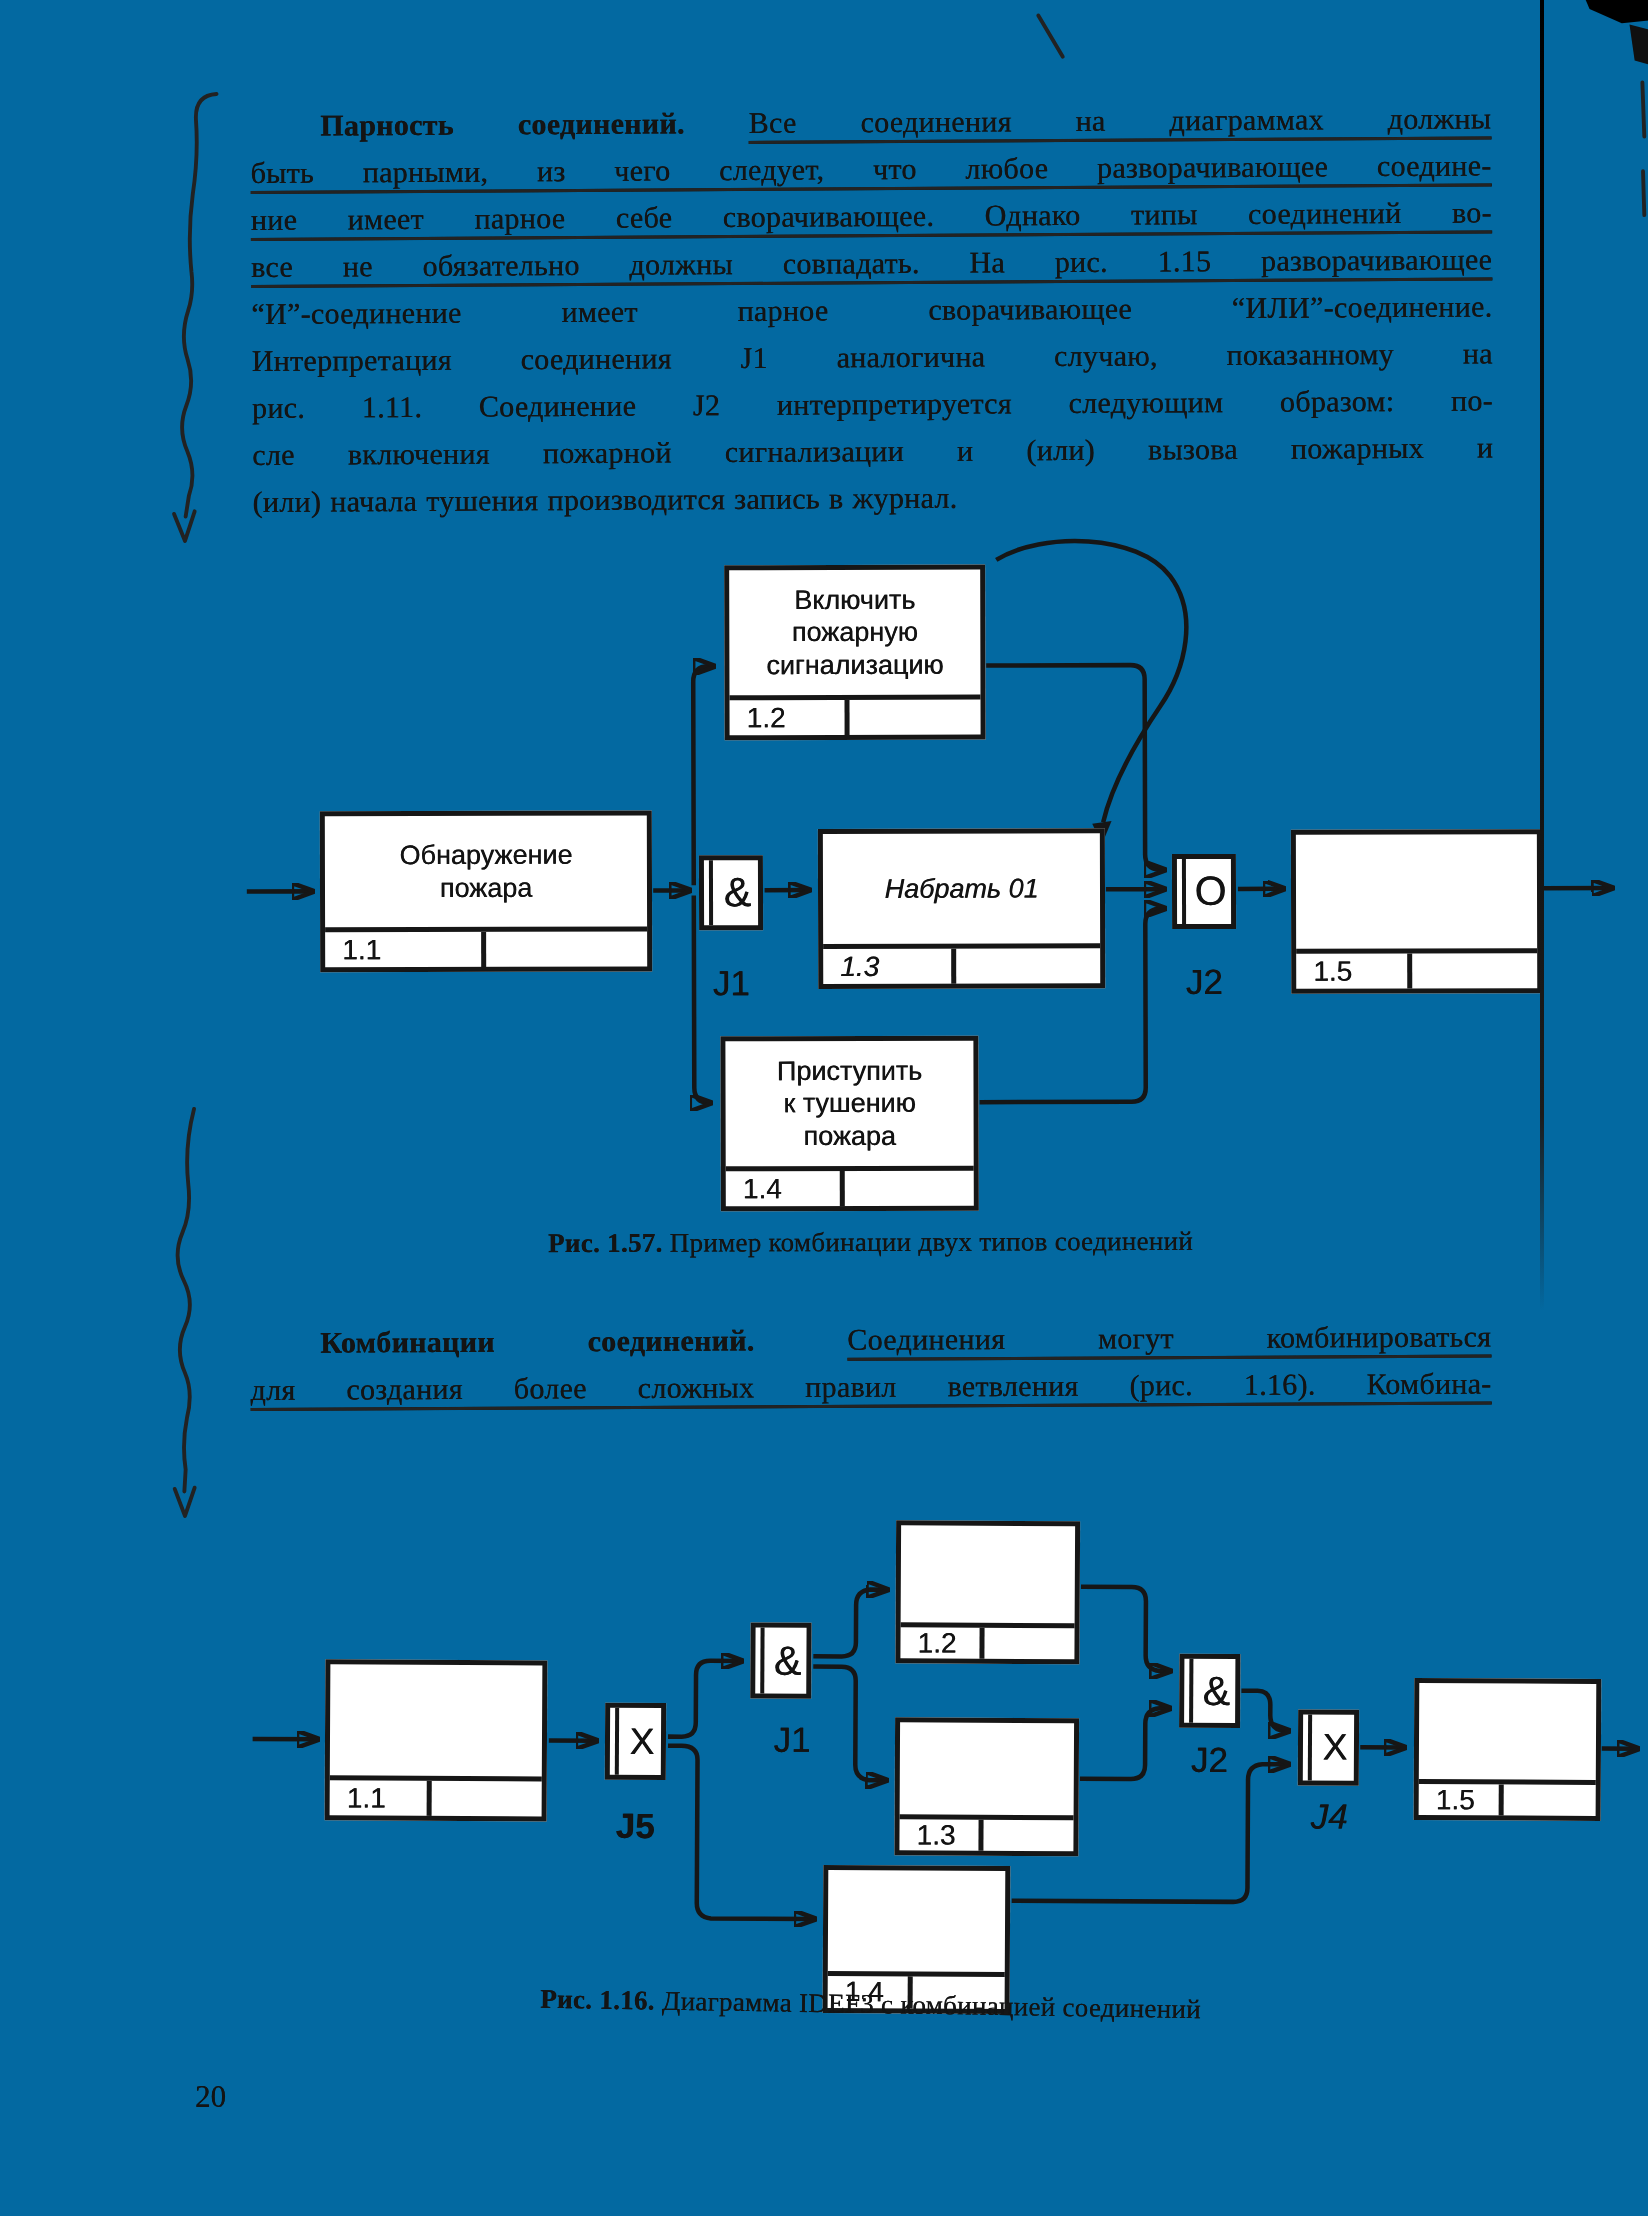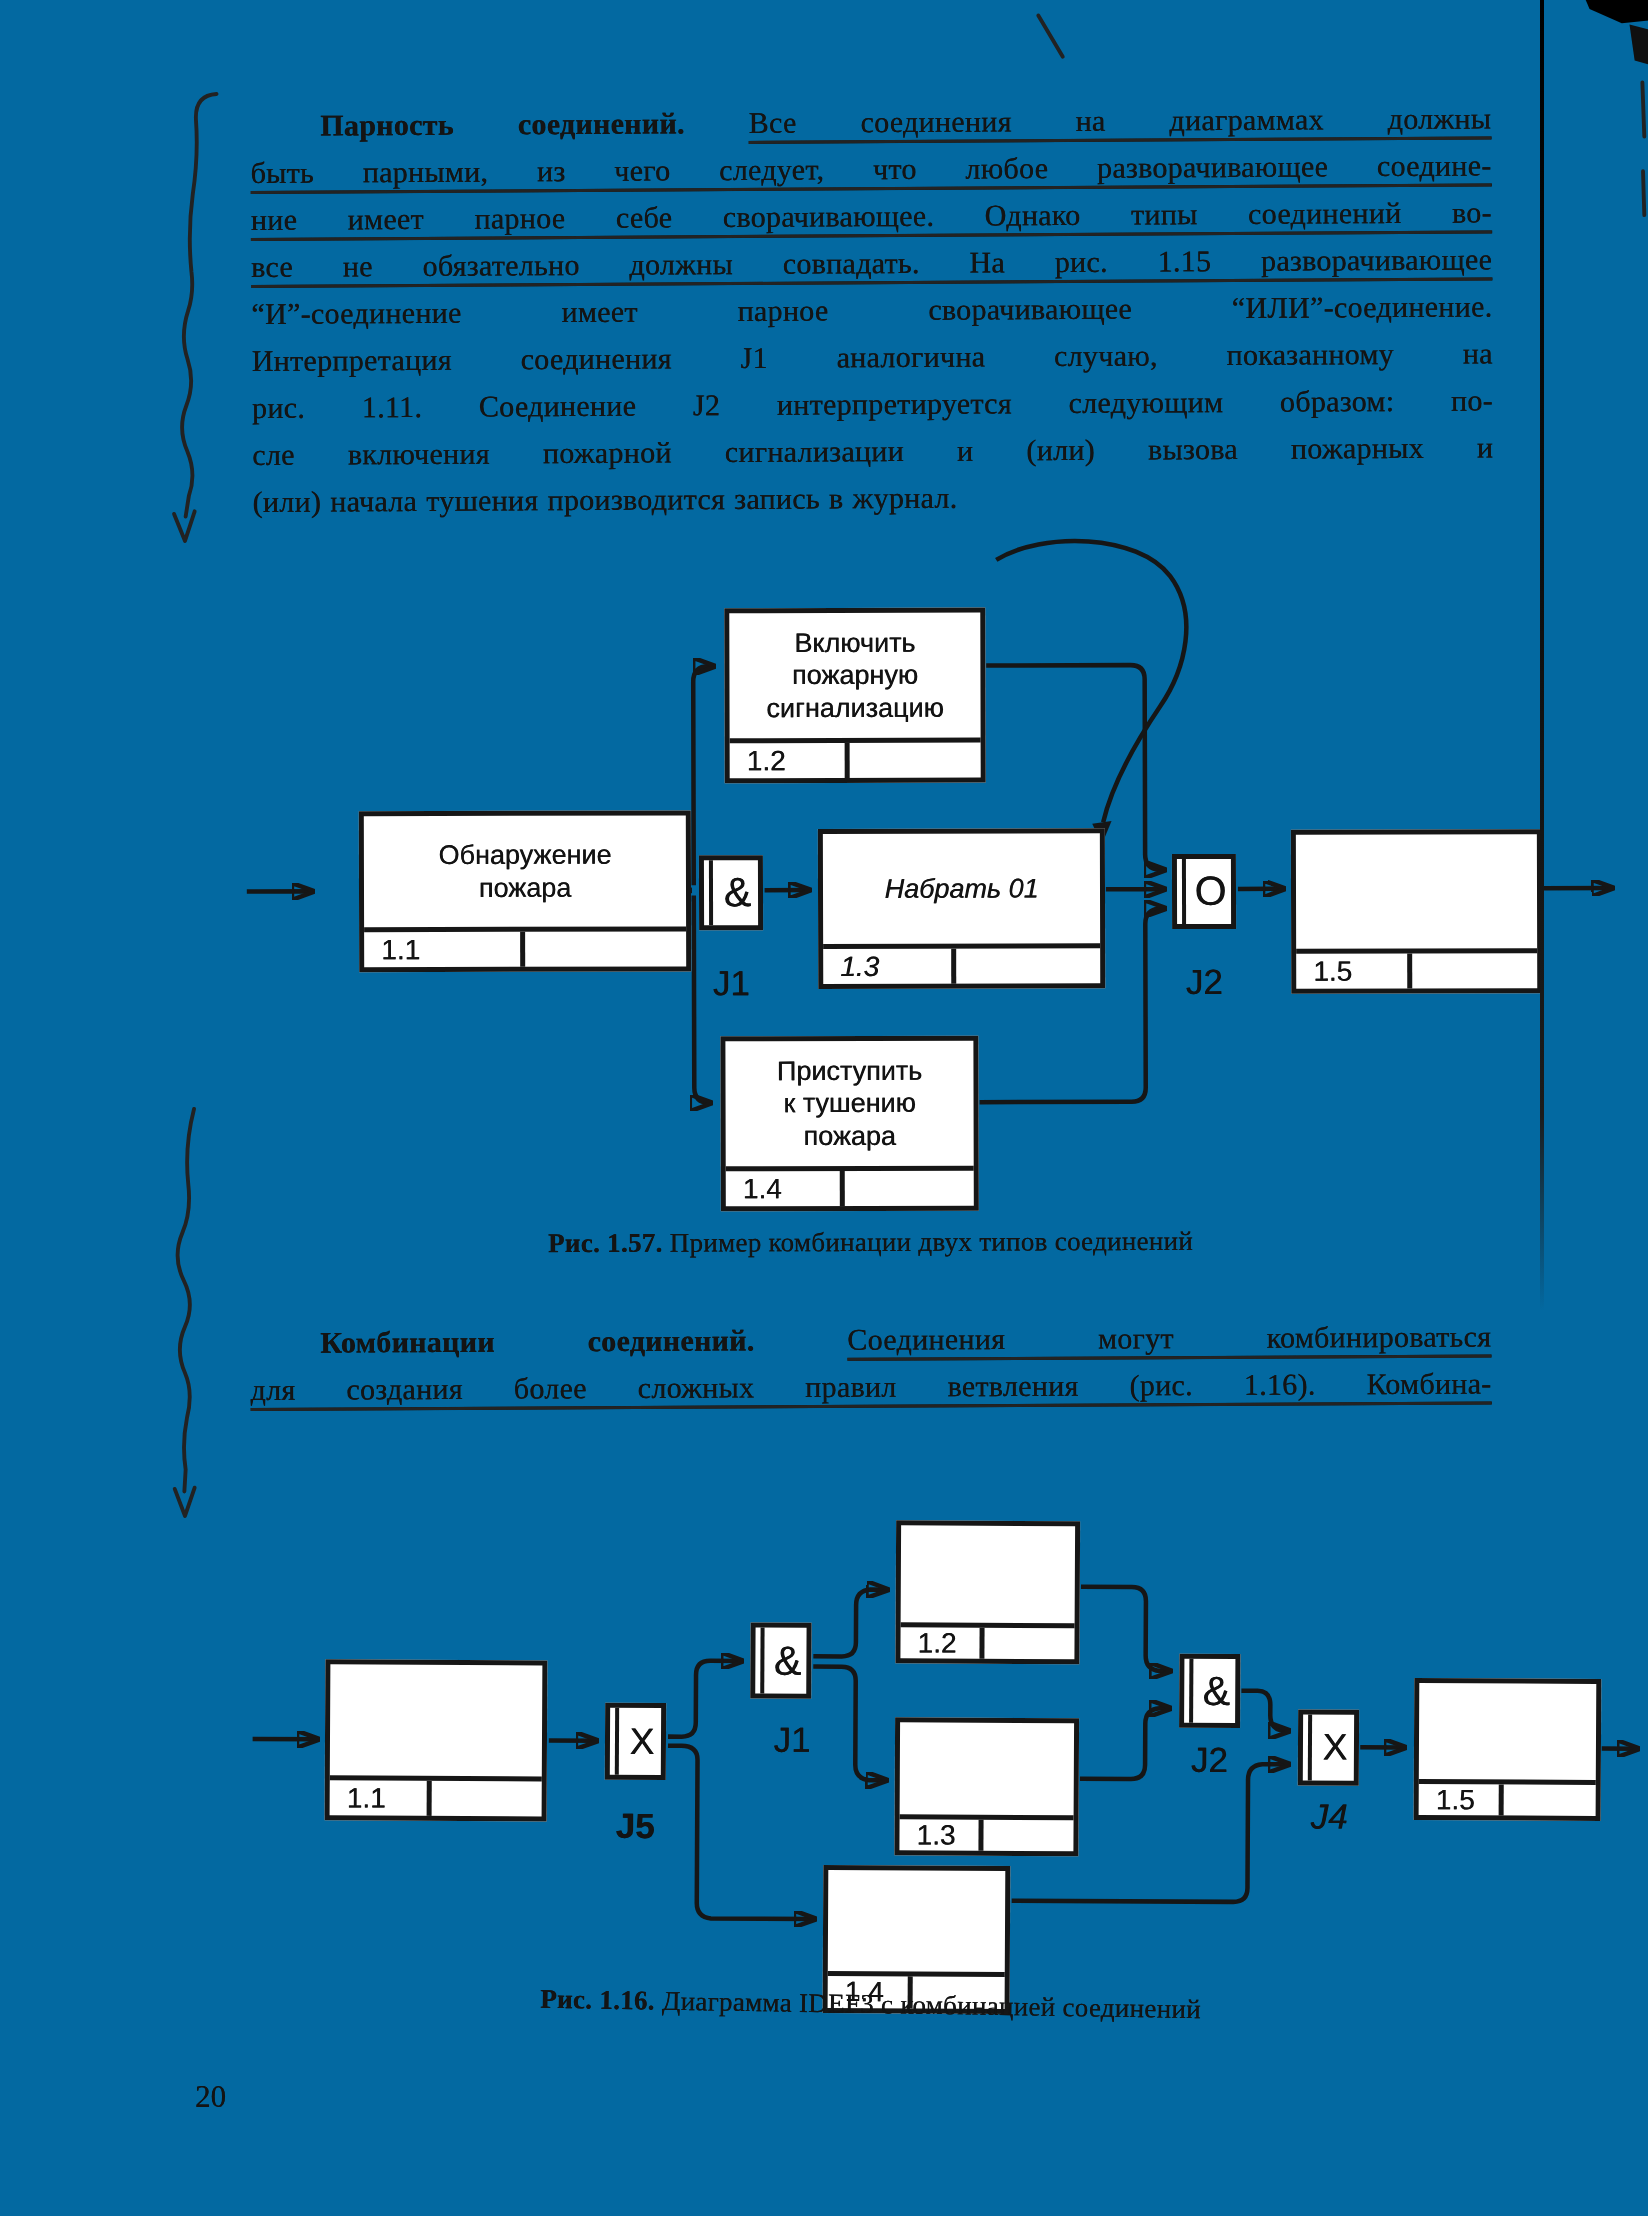--- a/index.html
+++ b/index.html
@@ -107,30 +107,30 @@
       <path d="M 1187 1382 H 1258" marker-end="url(#ah15)"></path>
       <path d="M 1532 1034 H 1756 Q 1778 1034 1778 1056 V 1328 Q 1778 1350 1800 1352 H 1810" marker-end="url(#ah15)"></path>
       <path d="M 1717 1382 H 1810" marker-end="url(#ah15)"></path>
       <path d="M 1520 1712 H 1756 Q 1778 1712 1778 1690 V 1436 Q 1778 1414 1800 1412 H 1810" marker-end="url(#ah15)"></path>
       <path d="M 1922 1382 H 1995" marker-end="url(#ah15)"></path>
       <path d="M 2397 1382 H 2505" marker-end="url(#ah15)"></path>
       <path d="M 1548 870 C 1620 826 1768 830 1818 896 C 1862 955 1842 1040 1802 1098 C 1768 1148 1728 1214 1713 1278" stroke-width="6"></path>
       <polygon points="1696,1280 1726,1276 1711,1312" fill="#161616" stroke="none"></polygon>
     </svg>
 
-    <div class="box" style="left:320px; top:810px; width:332px; height:161px;margin-left:39px;">
+    <div class="box" style="left:320px; top:810px; width:332px; height:161px;">
       <div class="blabel">Обнаружение
 пожара</div>
       <div class="strip w50">
         <div class="cell1">1.1</div>
         <div class="cell2"></div>
       </div>
     </div>
 
-    <div class="box" style="left:725px; top:608px; width:261px; height:175px;">
+    <div class="box" style="left:725px; top:565px; width:261px; height:175px;">
       <div class="blabel">Включить
 пожарную
 сигнализацию</div>
       <div class="strip">
         <div class="cell1">1.2</div>
         <div class="cell2"></div>
       </div>
     </div>
 
     <div class="box" style="left:818px; top:829px; width:287px; height:160px;font-style:italic;">

